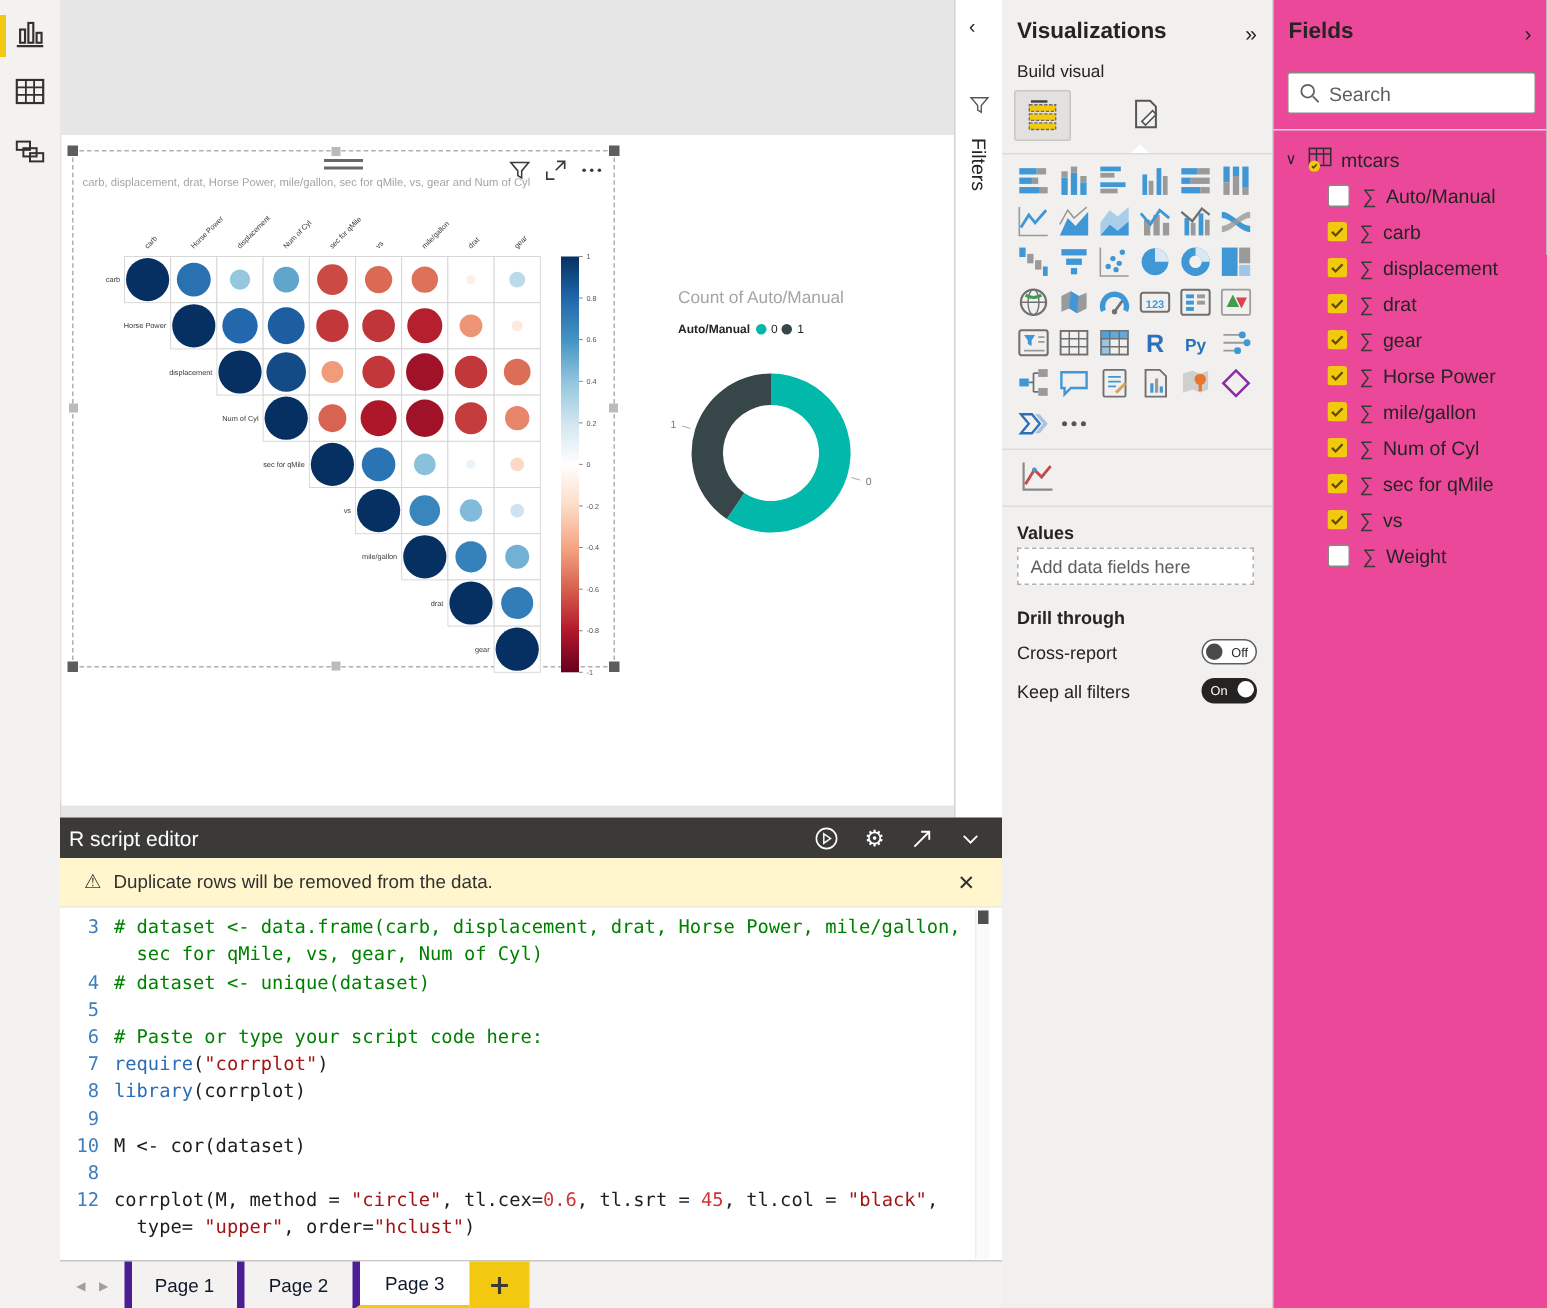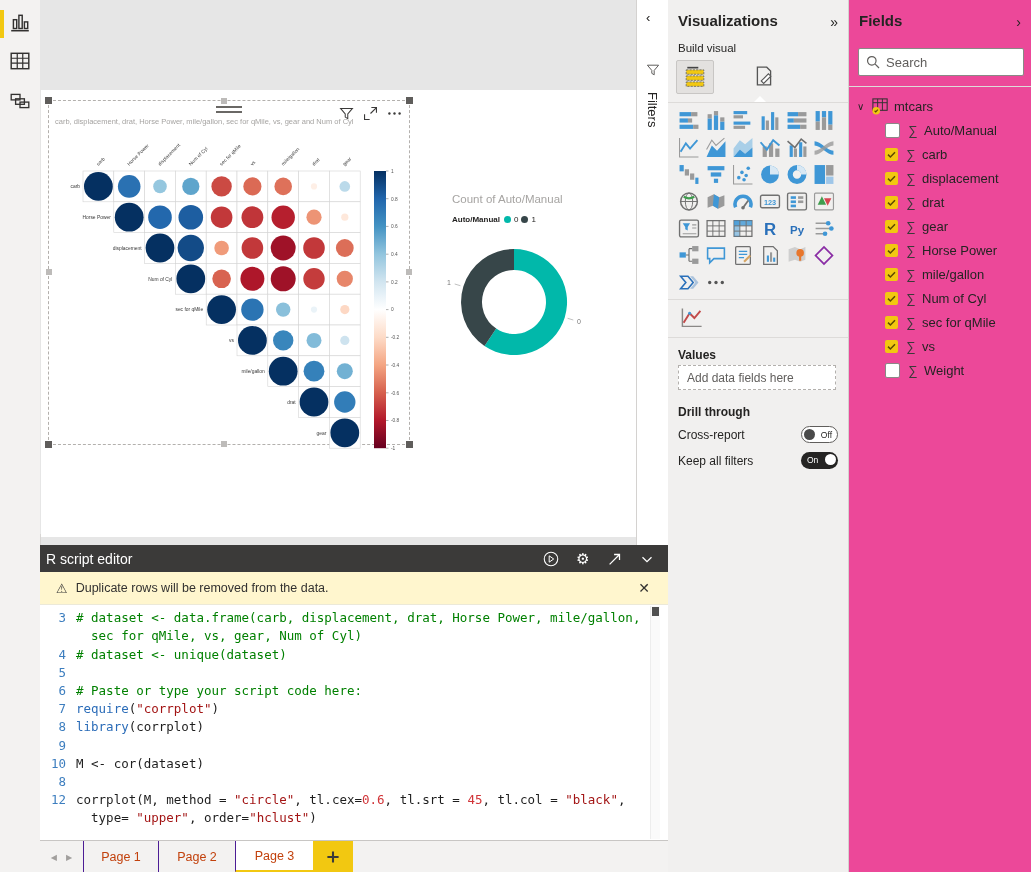--- a/index.html
+++ b/index.html
@@ -80,21 +80,21 @@
   .crow{white-space:pre;display:flex;}
   .crow .ln{width:26px;text-align:right;color:#3d7ebf;flex:none;}
   .crow .cd{margin-left:10px;}
   .c-com{color:#008000;} .c-kw{color:#2b6cb8;} .c-str{color:#a31515;} .c-num{color:#d13438;} .c-pl{color:#1e1e1e;}
   .vscroll{position:absolute;right:8px;top:61px;width:9px;height:233px;background:#fafafa;border-left:1px solid #ededed;}
   .vthumb{position:absolute;left:1px;top:1px;width:7px;height:9px;background:#4f4f4f;cursor:pointer;}
   
   .tabbar{position:absolute;left:40px;top:840px;width:628px;height:32px;background:#f3f2f1;border-top:1px solid #c8c6c4;}
   .tnav{position:absolute;left:0;top:0;width:43px;height:32px;display:flex;align-items:center;justify-content:center;gap:9px;color:#a19f9d;font-size:8px;}
   .ptab{position:absolute;top:0;height:32px;display:flex;align-items:center;justify-content:center;
-        font-size:12.5px;color:#c2410c;border-left:1px solid #4c1d95;box-sizing:border-box;cursor:pointer;}
+        font-size:12.5px;color:#0f172a;border-left:5px solid #4c1d95;box-sizing:border-box;cursor:pointer;}
   .ptab.active{background:#fff;border-bottom:3px solid #F2C811;}
   .plus{position:absolute;top:0;height:32px;width:40px;background:#F2C811;display:flex;align-items:center;justify-content:center;cursor:pointer;}
   svg{display:block;}
 </style>
 </head>
 <body>
 
 <div class="app">
 
   <div class="rail">

